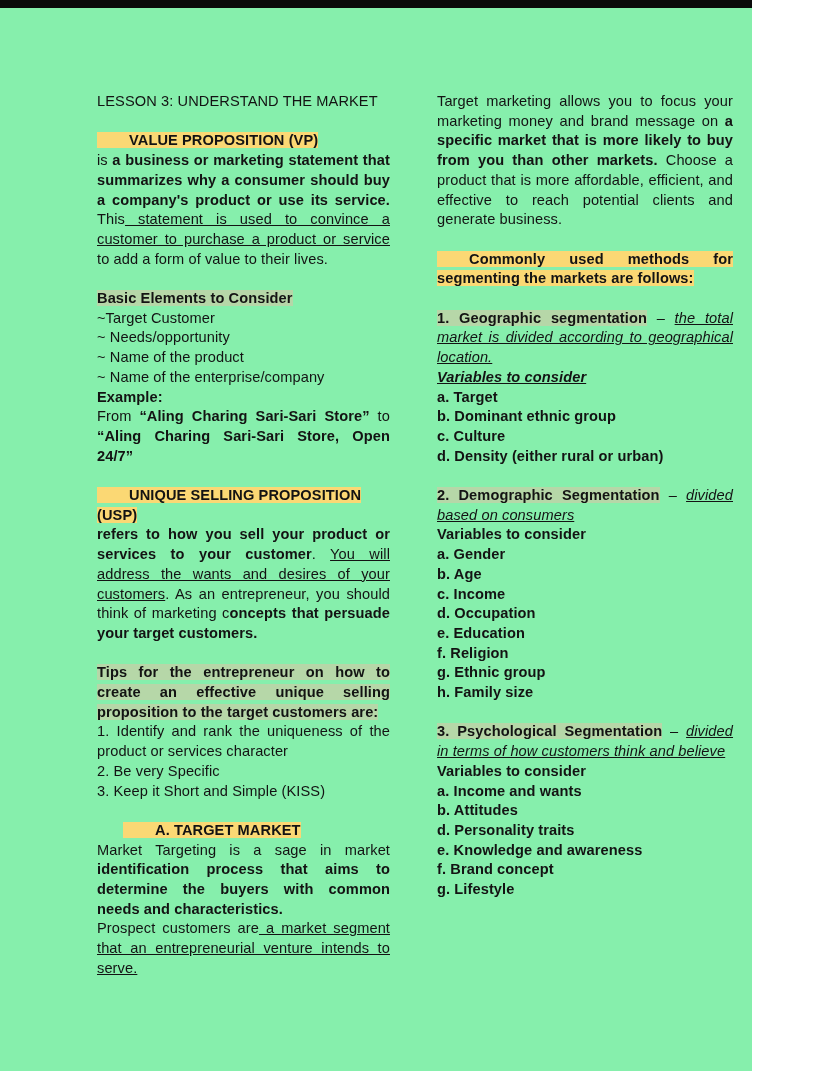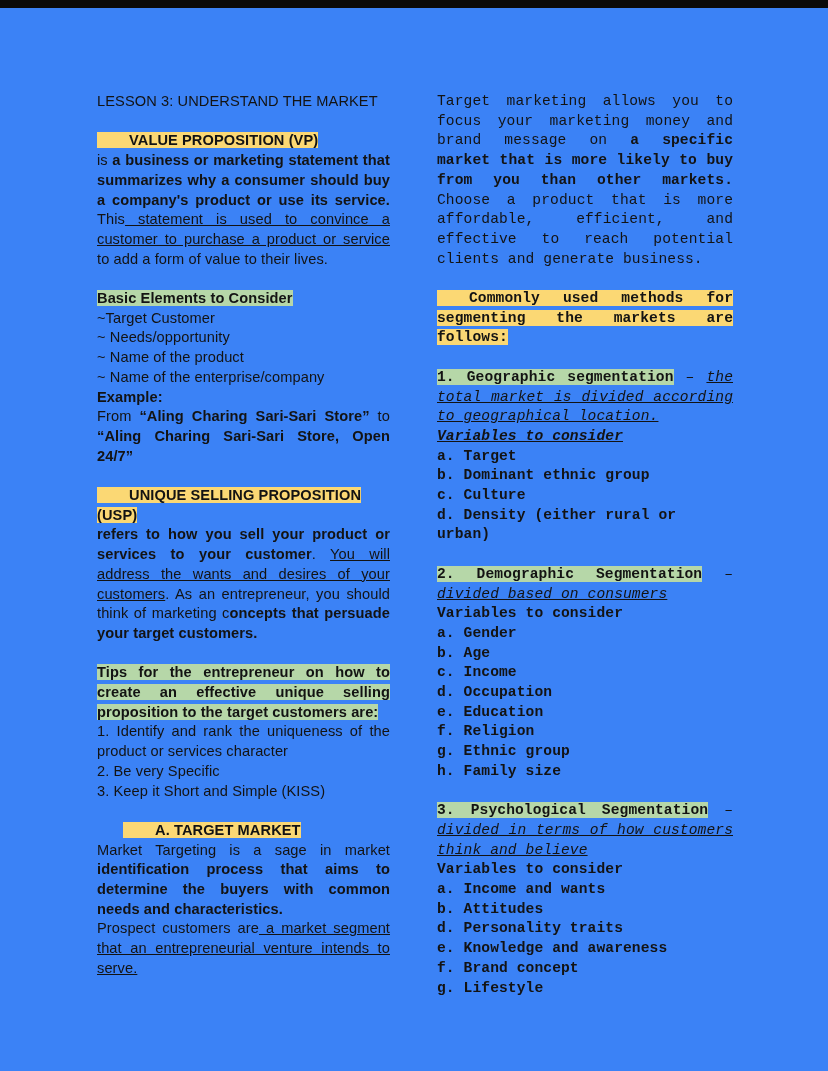--- a/index.html
+++ b/index.html
@@ -5,23 +5,23 @@
   * { margin: 0; padding: 0; box-sizing: border-box; }
   html, body { width: 828px; height: 1071px; }
   body {
     background: #ffffff;
     font-family: "Liberation Sans", "DejaVu Sans", sans-serif;
     color: #131313;
     overflow: hidden;
   }
   .page {
     position: relative;
-    width: 828px;
+    width: 752px;
     height: 1071px;
-    background: #3b82f6;
+    background: #86efac;
     overflow: hidden;
   }
   .top-edge {
     position: absolute;
     top: 0; left: 0;
     width: 100%; height: 8px;
     background: #0a0a0a;
   }
   .columns {
     position: absolute;
@@ -29,21 +29,21 @@
     left: 97px;
     display: flex;
     gap: 47px;
   }
   .column {
     width: 293px;
     font-size: 14.6px;
     line-height: 19.7px;
     letter-spacing: 0.1px;
   }
-  .column.right { width: 296px; font-family: Liberation Mono, monospace; }
+  .column.right { width: 296px; }
   .block { text-align: left; }
   .block.justify { text-align: justify; }
   .spacer { height: 19.7px; }
   .b { font-weight: bold; }
   .i { font-style: italic; }
   .u { text-decoration: underline; }
   .hl-yellow { background-color: var(--hl-yellow, #FBD874); padding-left: 32px; }
   .hl-green  { background-color: var(--hl-green,  #B6D7A8); }
 </style>
 </head>

